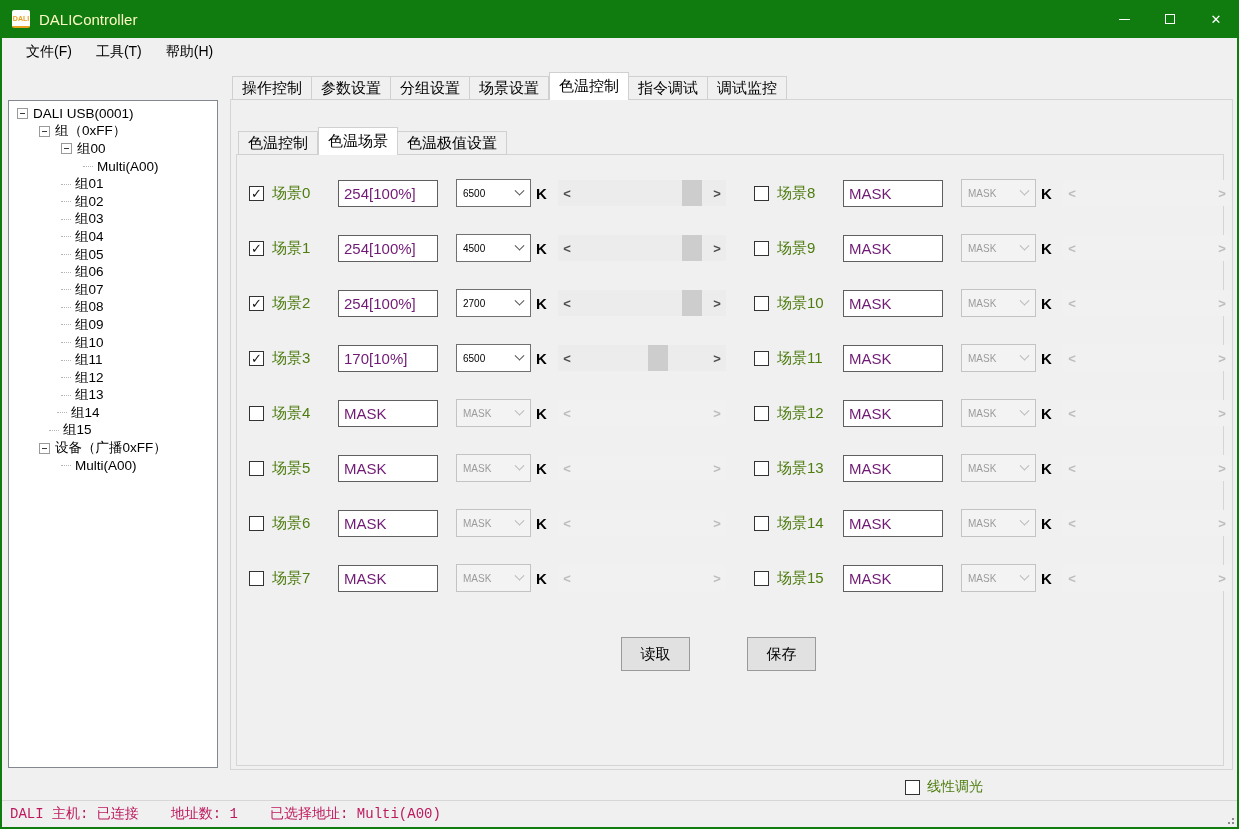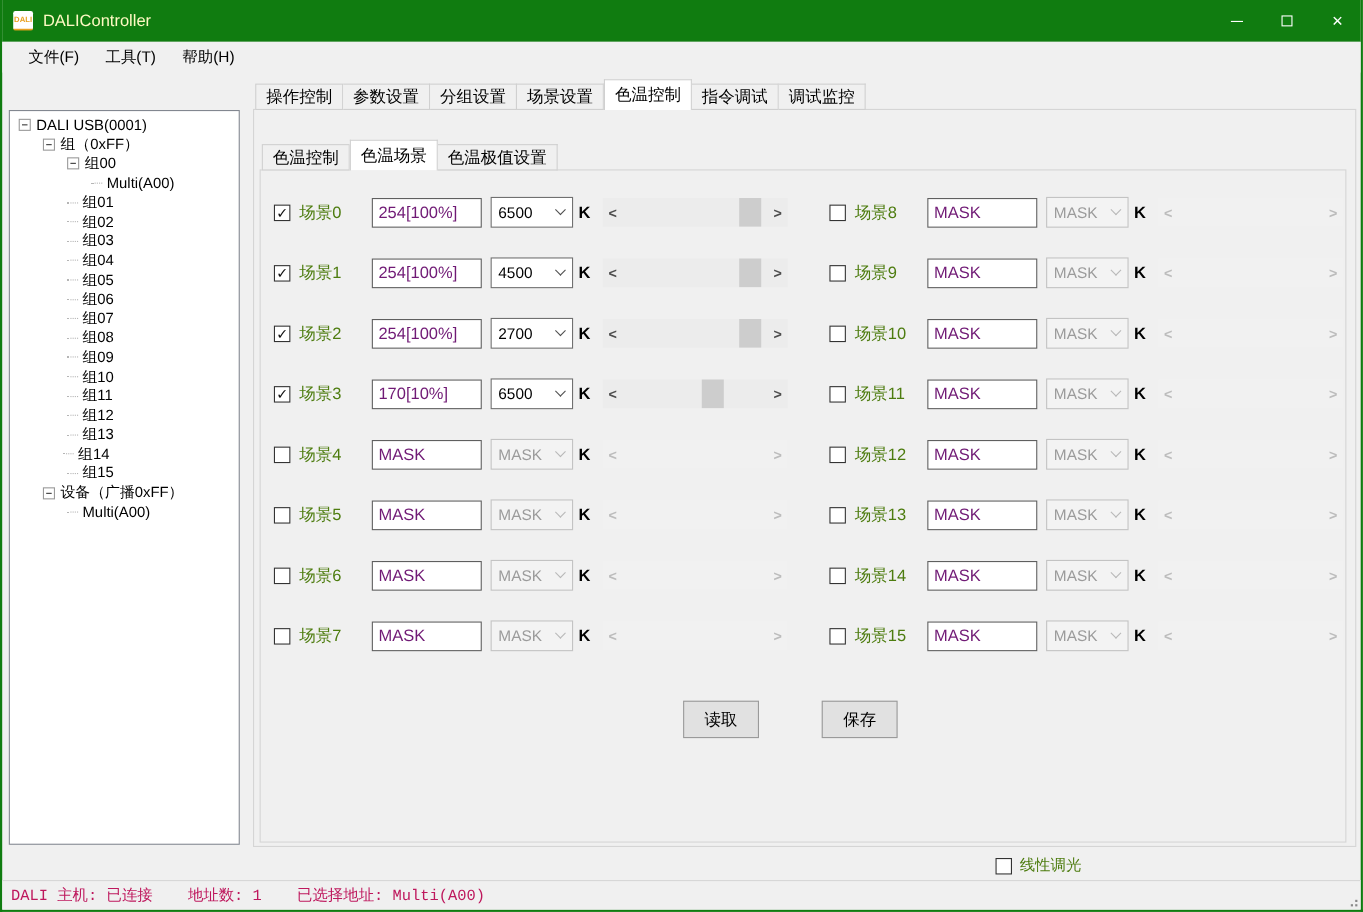--- a/index.html
+++ b/index.html
@@ -40,22 +40,22 @@
   
   .scene-grid{display:grid;grid-auto-flow:column;grid-template-rows:repeat(8,28px);grid-template-columns:465px 465px;
     row-gap:27px;column-gap:40px;}
   .scene-row{display:flex;align-items:center;}
   .check-wrap{width:89px;display:flex;align-items:center;flex:0 0 auto;}
   .checkbox{width:15px;height:15px;background:#fff;border:1px solid #333;display:flex;align-items:center;justify-content:center;
     font-size:13px;line-height:1;color:#111;flex:0 0 auto;}
   .checkbox.unchecked{border-color:#333;}
   .scene-label{font-size:15px;margin-left:8px;color:#4d7c0f;}
   .level-input{width:100px;height:27px;border:1px solid #5f5f5f;background:#fff;font-size:15px;padding:0 5px;color:#701a75;flex:0 0 auto;}
-  .combo{width:75px;height:28px;margin-left:8px;border:1px solid #707070;background:#fff;display:flex;align-items:center;
-    padding-left:6px;font-size:14px;color:#000;flex:0 0 auto;}
+  .combo{width:75px;height:28px;margin-left:18px;border:1px solid #707070;background:#fff;display:flex;align-items:center;
+    padding-left:6px;font-size:10px;color:#000;flex:0 0 auto;}
   .combo .chev{margin-left:auto;margin-right:7px;width:7px;height:7px;border-right:1.6px solid #4f4f4f;border-bottom:1.6px solid #4f4f4f;
     transform:rotate(45deg) translate(-2px,-2px);}
   .combo.disabled{background:#f3f3f3;border-color:#c3c3c3;color:#9b9b9b;}
   .combo.disabled .chev{border-color:#b8b8b8;}
   .unit{font-size:15px;font-weight:700;color:#000;margin-left:5px;width:13px;flex:0 0 auto;}
   .hscroll{width:168px;height:26px;margin-left:9px;background:#ececec;display:flex;flex:0 0 auto;}
   .hs-arrow{width:18px;display:flex;align-items:center;justify-content:center;font-size:13px;color:#4d4d4d;font-weight:700;}
   .hs-track{flex:1;position:relative;}
   .hs-thumb{position:absolute;top:0;bottom:0;width:20px;background:#cdcdcd;}
   .hscroll.disabled{background:#f1f1f1;}
@@ -171,21 +171,21 @@
         <span>组12</span>
       </div>
       <div class="tree-item" style="padding-left: 52px;">
         <span class="tree-dash"></span>
         <span>组13</span>
       </div>
       <div class="tree-item" style="padding-left: 48px;">
         <span class="tree-dash"></span>
         <span>组14</span>
       </div>
-      <div class="tree-item" style="padding-left: 52px;">
+      <div class="tree-item" style="padding-left: 40px;">
         <span class="tree-dash"></span>
         <span>组15</span>
       </div>
       <div class="tree-item" style="padding-left: 30px;">
         <span class="expander"></span>
         <span>设备（广播0xFF）</span>
       </div>
       <div class="tree-item" style="padding-left: 52px;">
         <span class="tree-dash"></span>
         <span>Multi(A00)</span>

